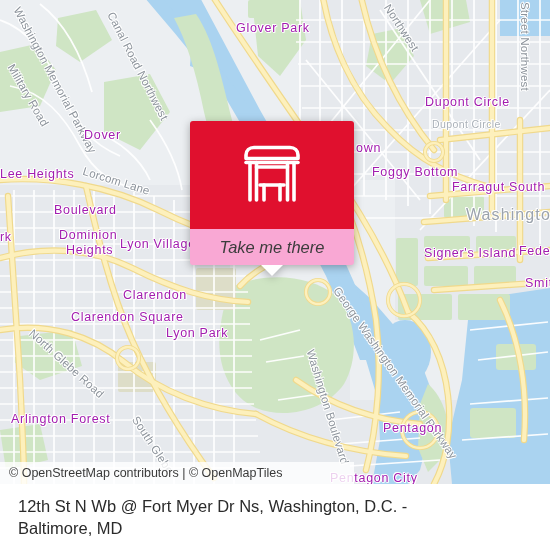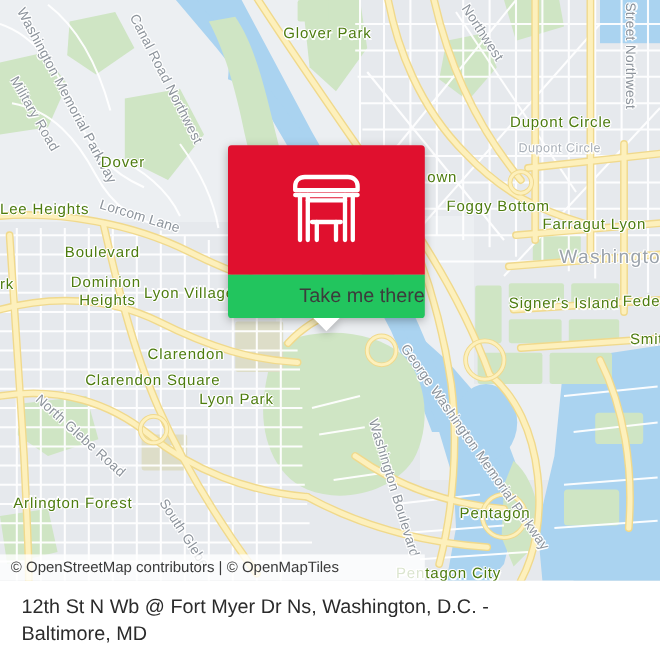--- a/index.html
+++ b/index.html
@@ -35,21 +35,21 @@
     position: absolute;
     color: #9aa2ab;
     font-family: "Liberation Sans", sans-serif;
     white-space: nowrap;
     pointer-events: none;
     text-shadow:
       1px 0 0 rgba(255,255,255,.95), -1px 0 0 rgba(255,255,255,.95),
       0 1px 0 rgba(255,255,255,.95), 0 -1px 0 rgba(255,255,255,.95),
       1px 1px 0 rgba(255,255,255,.95), -1px -1px 0 rgba(255,255,255,.95);
   }
-  .maplabel.place     { font-size: 12.5px; letter-spacing: .7px; color: #4d7c0f; }
+  .maplabel.place     { font-size: 12.5px; letter-spacing: .7px; color: #a21caf; }
   .maplabel.place-lg  { font-size: 16px;   letter-spacing: 1.1px; color: #9ba3ac; }
   .maplabel.place-sm  { font-size: 10.5px; letter-spacing: .4px; color: #a9b0b8; }
   .maplabel.road      { font-size: 11.5px; color: #8d949c; letter-spacing: .2px; }
 
   
   .popup {
     position: absolute;
     left: 190px;
     top: 121px;
     width: 164px;
@@ -57,25 +57,26 @@
   }
   .popup-img {
     height: 108px;
     border-radius: 3px 3px 0 0;
     display: flex;
     align-items: center;
     justify-content: center;
   }
   .popup-cta {
     height: 36px;
-    background: #22c55e;
+    background: #f9a8d4;
     border-radius: 0 0 3px 3px;
     display: flex;
     align-items: center;
-    justify-content: flex-end;
+    justify-content: center;
+    font-style: italic;
   }
   .popup-cta span {
     font-size: 16.5px;
     color: #3c3c3c;
     font-family: "Liberation Sans", sans-serif;
   }
   .popup-tail {
     position: absolute;
     left: 50%;
     top: 144px;
@@ -383,21 +384,21 @@
         <div class="maplabel road" style="left: 531px; top: 2px; transform: rotate(90deg); transform-origin: left top;">Street Northwest</div>
         <div class="maplabel place" style="left: 236px; top: 21px;">Glover Park</div>
         <div class="maplabel road" style="left: 16px; top: 62px; transform: rotate(60deg); transform-origin: left top;">Military Road</div>
         <div class="maplabel place" style="left: 425px; top: 95px;">Dupont Circle</div>
         <div class="maplabel place-sm" style="left: 432px; top: 118px;">Dupont Circle</div>
         <div class="maplabel place" style="left: 84px; top: 128px;">Dover</div>
         <div class="maplabel place" style="left: 356px; top: 141px;">own</div>
         <div class="maplabel place" style="left: 372px; top: 165px;">Foggy Bottom</div>
         <div class="maplabel place" style="left: 0px; top: 167px;">Lee Heights</div>
         <div class="maplabel road" style="left: 85px; top: 165px; transform: rotate(17deg); transform-origin: left top;">Lorcom Lane</div>
-        <div class="maplabel place" style="left: 452px; top: 180px;">Farragut Lyon</div>
+        <div class="maplabel place" style="left: 452px; top: 180px;">Farragut South</div>
         <div class="maplabel place" style="left: 54px; top: 203px;">Boulevard</div>
         <div class="maplabel place-lg" style="left: 466px; top: 206px;">Washington</div>
         <div class="maplabel place" style="left: 59px; top: 228px;">Dominion</div>
         <div class="maplabel place" style="left: 66px; top: 243px;">Heights</div>
         <div class="maplabel place" style="left: 120px; top: 237px;">Lyon Village</div>
         <div class="maplabel place" style="left: 424px; top: 246px;">Signer's Island</div>
         <div class="maplabel place" style="left: 519px; top: 244px;">Federal</div>
         <div class="maplabel place" style="left: 0px; top: 230px;">rk</div>
         <div class="maplabel place" style="left: 525px; top: 276px;">Smiths</div>
         <div class="maplabel place" style="left: 123px; top: 288px;">Clarendon</div>

